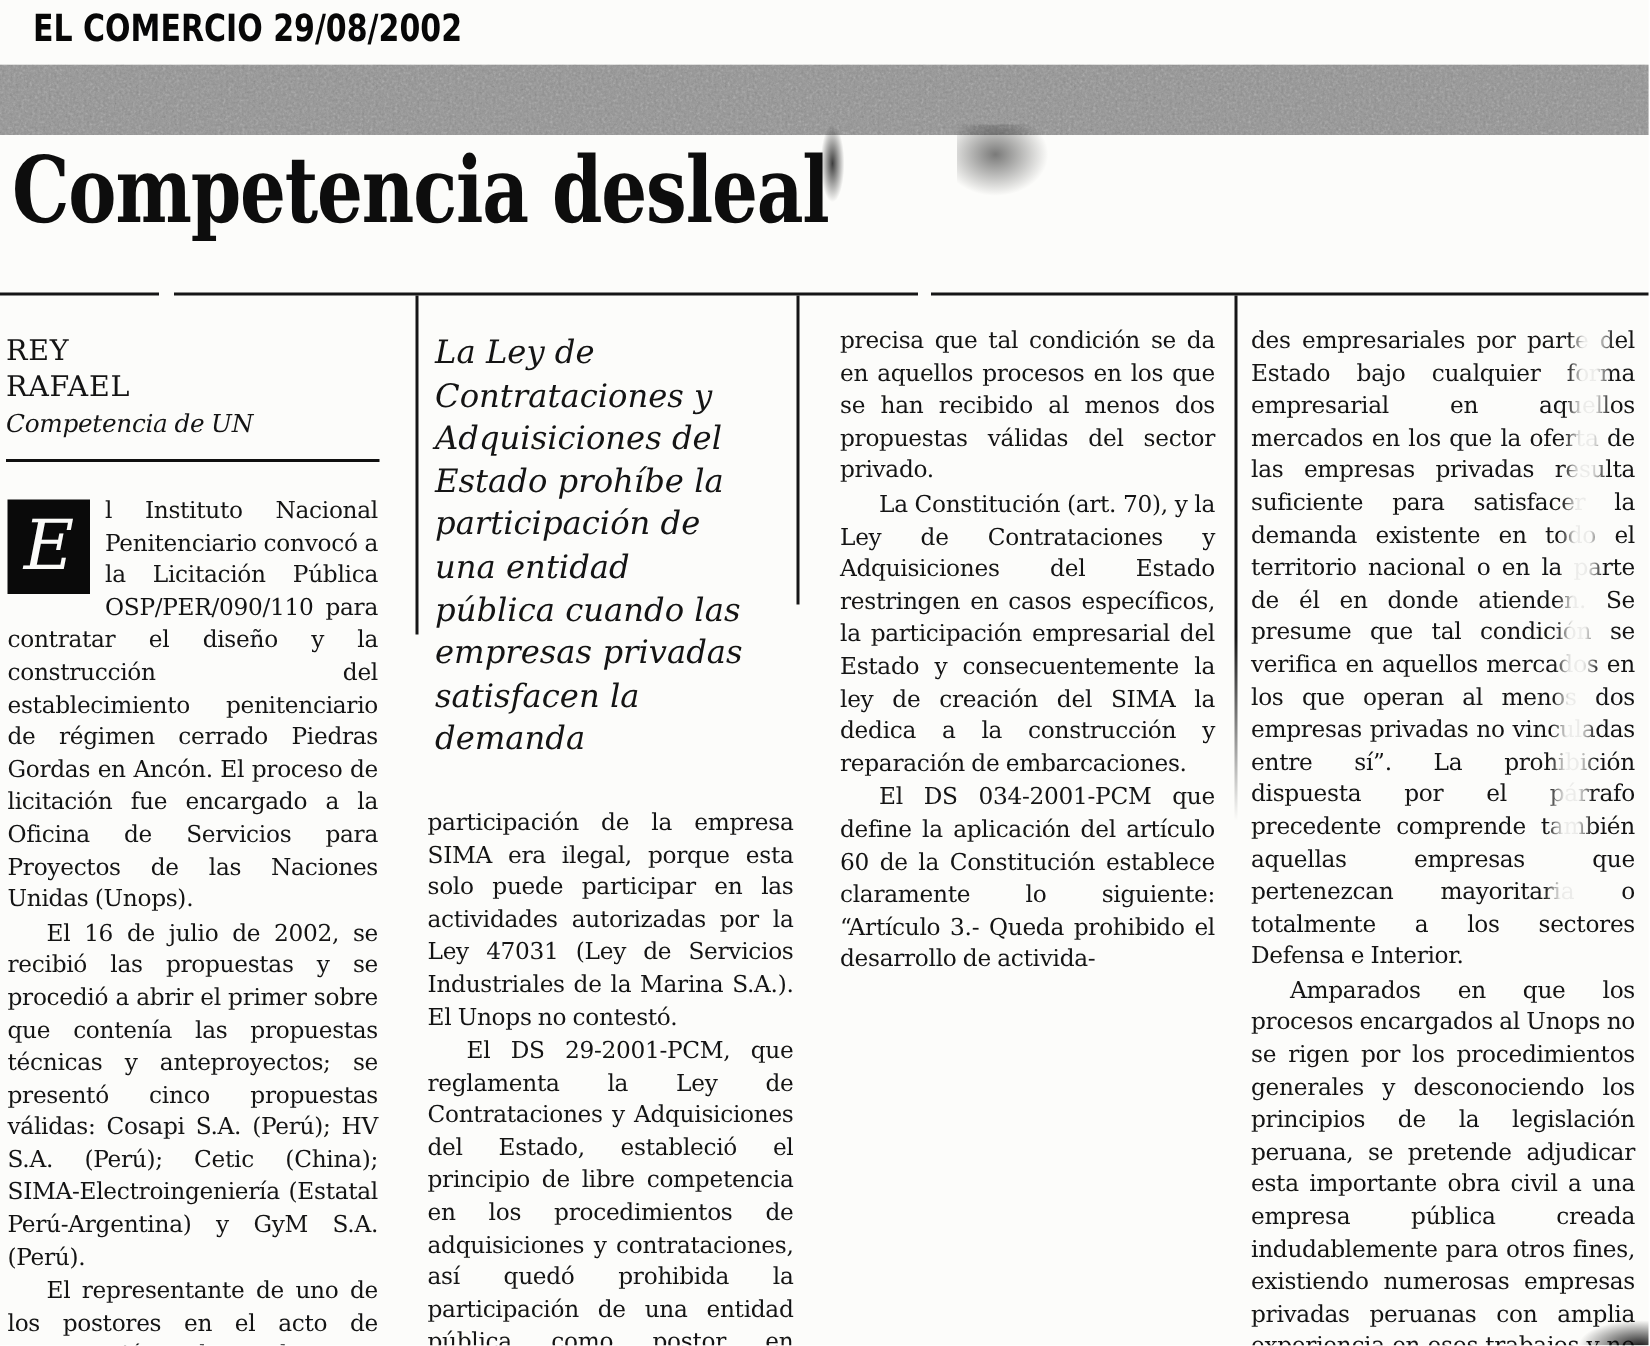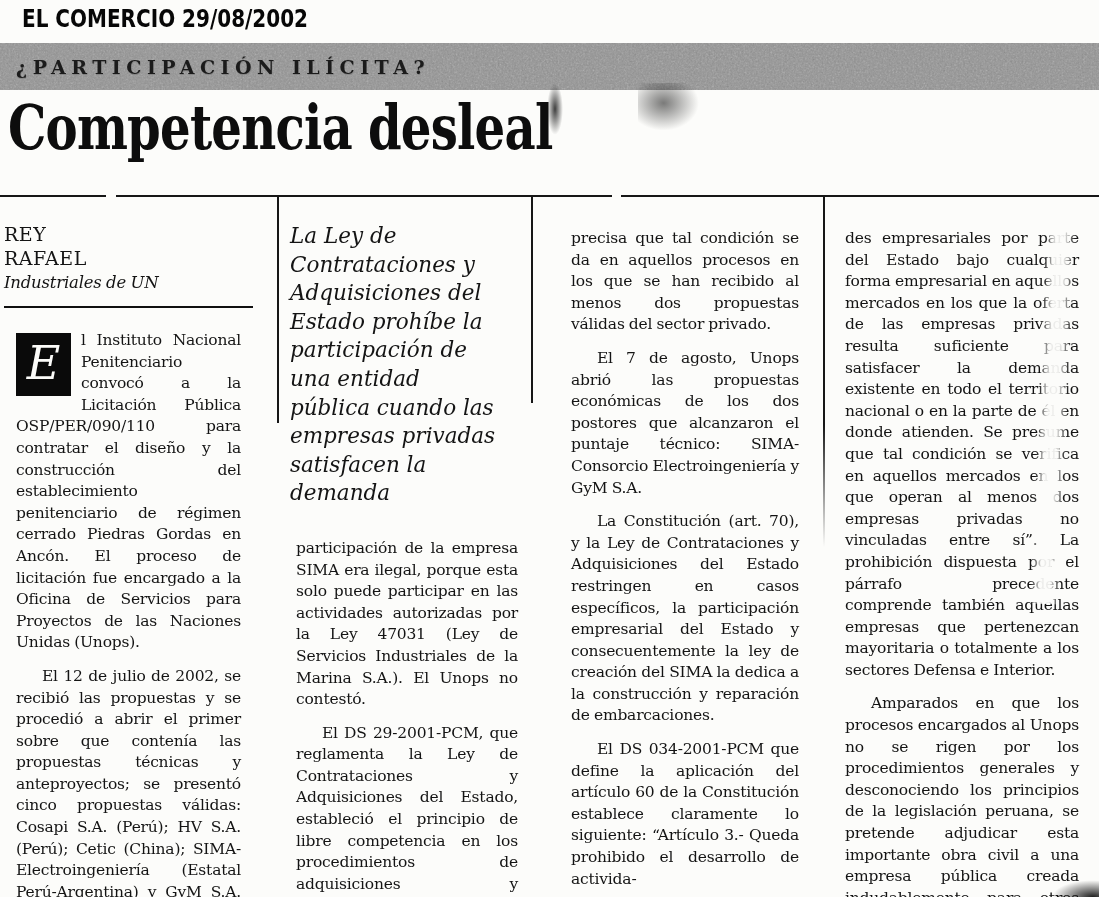--- a/index.html
+++ b/index.html
@@ -48,21 +48,21 @@
   .vrule { position:absolute; width:2px; background:#161616; }
   .vrule-q-left  { left:277px; top:197px; height:226px; }
   .vrule-q-right { left:531px; top:197px; height:206px; }
   .vrule-c34 { left:823px; top:197px; height:350px;
     background:linear-gradient(to bottom,#161616 65%,rgba(22,22,22,0)); }
 
   
   .col { position:absolute; text-align:justify; font-size:15.5px; line-height:21.6px;
     word-spacing:-0.5px; letter-spacing:-0.2px;
     hyphens:auto; -webkit-hyphens:auto; }
-  .col p { margin:12px; }
+  .col p { margin:1px; }
   .col p.ind { text-indent:26px; }
   .col1 { left:4px;   top:216px; width:249px; }
   .col2 { left:284px; top:210px; width:246px; }
   .col3 { left:559px; top:216px; width:252px; }
   .col4 { left:833px; top:216px; width:258px; }
 
   
   .byline { padding-top:6px; text-align:left; }
   .byline-name { font-size:19px; line-height:24px; letter-spacing:0.5px; }
   .byline-role { font-style:italic; font-size:16.5px; line-height:22px; margin-top:2px; }
@@ -103,55 +103,53 @@
 
   <div class="banner">
     <svg width="1100" height="47" aria-hidden="true">
       <filter id="grain">
         <feTurbulence type="fractalNoise" baseFrequency="0.55" numOctaves="3" seed="7" stitchTiles="stitch"></feTurbulence>
         <feColorMatrix type="saturate" values="0"></feColorMatrix>
       </filter>
       <rect width="1100" height="47" fill="#929292"></rect>
       <rect width="1100" height="47" filter="url(#grain)" opacity="0.45"></rect>
     </svg>
-    <span class="kicker">¿PARTICIPACIÓN ILÍCITA?</span>
     <div class="smudge sm-light1"></div>
     <div class="smudge sm-light2"></div>
     <div class="smudge sm-dark1"></div>
     <div class="smudge sm-dark2"></div>
   </div>
 
   <div class="headline">Competencia desleal</div>
 
   <div class="rule-top"></div>
   <div class="vrule vrule-q-left"></div>
   <div class="vrule vrule-q-right"></div>
   <div class="vrule vrule-c34"></div>
 
   <div class="col col1">
     <div class="byline">
       <div class="byline-name">REY</div>
       <div class="byline-name">RAFAEL</div>
-      <div class="byline-role">Industriales de UN</div>
+      <div class="byline-role">Competencia de UN</div>
     </div>
     <div class="byline-rule"></div>
     <p class="first-para"><span class="dropcap">E</span><span>l Instituto Nacional Penitenciario convocó a la Licitación Pública OSP/PER/090/110 para contratar el diseño y la construcción del establecimiento penitenciario de régimen cerrado Piedras Gordas en Ancón. El proceso de licitación fue encargado a la Oficina de Servicios para Proyectos de las Naciones Unidas (Unops).</span></p>
-    <p class="ind">El 12 de julio de 2002, se recibió las propuestas y se procedió a abrir el primer sobre que contenía las propuestas técnicas y anteproyectos; se presentó cinco propuestas válidas: Cosapi S.A. (Perú); HV S.A. (Perú); Cetic (China); SIMA-Electroingeniería (Estatal Perú-Argentina) y GyM S.A. (Perú).</p>
+    <p class="ind">El 16 de julio de 2002, se recibió las propuestas y se procedió a abrir el primer sobre que contenía las propuestas técnicas y anteproyectos; se presentó cinco propuestas válidas: Cosapi S.A. (Perú); HV S.A. (Perú); Cetic (China); SIMA-Electroingeniería (Estatal Perú-Argentina) y GyM S.A. (Perú).</p>
     <p class="ind">El representante de uno de los postores en el acto de presentación de sobres y mediante dos cartas posteriores observó que la</p>
   </div>
 
   <div class="col col2">
     <div class="pullquote">La Ley de Contrataciones y Adquisiciones del Estado prohíbe la participación de una entidad pública cuando las empresas privadas satisfacen la demanda</div>
     <p>participación de la empresa SIMA era ilegal, porque esta solo puede participar en las actividades autorizadas por la Ley 47031 (Ley de Servicios Industriales de la Marina S.A.). El Unops no contestó.</p>
     <p class="ind">El DS 29-2001-PCM, que reglamenta la Ley de Contrataciones y Adquisiciones del Estado, estableció el principio de libre competencia en los procedimientos de adquisiciones y contrataciones, así quedó prohibida la participación de una entidad pública como postor en aquellos procesos de selección en los que la oferta de las empresas privadas resultase suficiente para satisfacer la demanda existente en condiciones de competencia. Se</p>
   </div>
 
   <div class="col col3">
     <p>precisa que tal condición se da en aquellos procesos en los que se han recibido al menos dos propuestas válidas del sector privado.</p>
-    <p class="ind">El 7 de agosto, Unops abrió las propuestas económicas de los dos postores que alcanzaron el puntaje técnico: SIMA-Consorcio Electroingeniería y GyM S.A.</p>
     <p class="ind">La Constitución (art. 70), y la Ley de Contrataciones y Adquisiciones del Estado restringen en casos específicos, la participación empresarial del Estado y consecuentemente la ley de creación del SIMA la dedica a la construcción y reparación de embarcaciones.</p>
     <p class="ind">El DS 034-2001-PCM que define la aplicación del artículo 60 de la Constitución establece claramente lo siguiente: “Artículo 3.- Queda prohibido el desarrollo de activida-</p>
   </div>
 
   <div class="col col4">
     <p>des empresariales por parte del Estado bajo cualquier forma empresarial en aquellos mercados en los que la oferta de las empresas privadas resulta suficiente para satisfacer la demanda existente en todo el territorio nacional o en la parte de él en donde atienden. Se presume que tal condición se verifica en aquellos mercados en los que operan al menos dos empresas privadas no vinculadas entre sí”. La prohibición dispuesta por el párrafo precedente comprende también aquellas empresas que pertenezcan mayoritaria o totalmente a los sectores Defensa e Interior.</p>
     <p class="ind">Amparados en que los procesos encargados al Unops no se rigen por los procedimientos generales y desconociendo los principios de la legislación peruana, se pretende adjudicar esta importante obra civil a una empresa pública creada indudablemente para otros fines, existiendo numerosas empresas privadas peruanas con amplia experiencia en esos trabajos y no vinculadas entre sí. ¿Qué dice a esto el ministro de Justicia?</p>
   </div>
 
   <div class="crease"></div>

